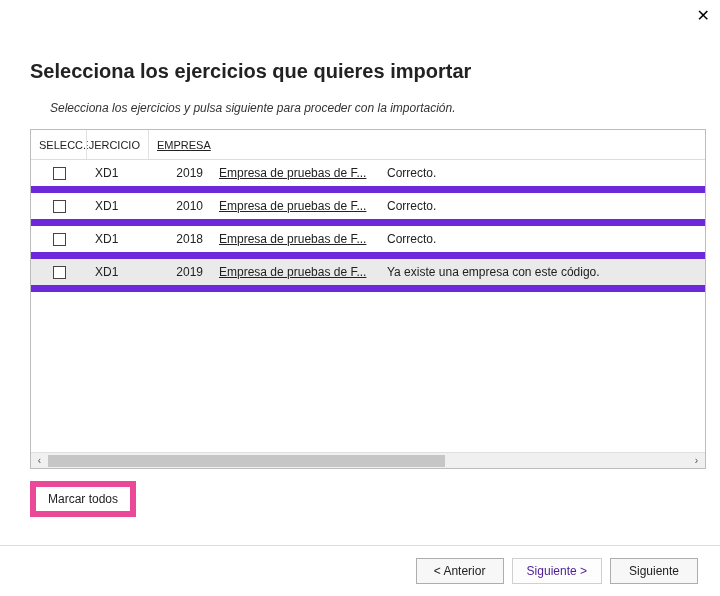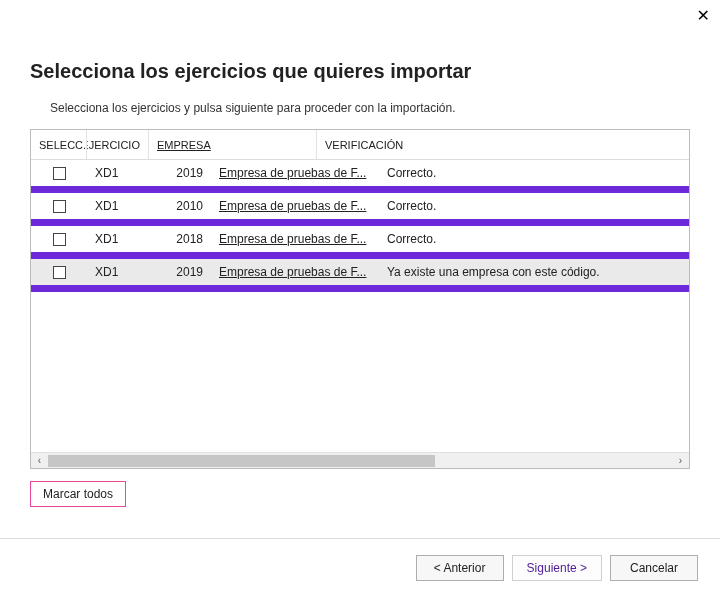--- a/index.html
+++ b/index.html
@@ -20,33 +20,34 @@
 }
 .close-x {
   font-size: 16px;
   cursor: pointer;
   color: #000;
 }
 .content {
   position: absolute;
   top: 60px;
   left: 30px;
-  right: 30px;
+  right: 14px;
 }
 .title {
   font-size: 20px;
   font-weight: 600;
   color: #222;
   margin-bottom: 18px;
 }
 .subtitle {
   font-size: 12px;
   color: #333;
   margin-bottom: 14px;
   margin-left: 20px;
+  font-style: italic;
 }
 .table-wrap {
   border: 1px solid #bcbcbc;
   height: 340px;
   margin-left: 0;
   position: relative;
   background: #fff;
 }
 .thead {
   display: flex;
@@ -129,34 +130,34 @@
   height: 12px;
   width: 62%;
   background: #c6c6c6;
 }
 .below-btns {
   margin-top: 12px;
   display: flex;
   gap: 8px;
 }
 .btn {
-  border: 1px solid #ec4899;
+  border: 6px solid #ec4899;
   background: #fff;
   padding: 5px 12px;
   font-size: 12px;
   cursor: pointer;
   min-width: 80px;
   text-align: center;
 }
 .footer {
   position: absolute;
   left: 0;
   right: 0;
   bottom: 0;
-  height: 58px;
+  height: 51px;
   border-top: 1px solid #ddd;
   display: flex;
   align-items: center;
   justify-content: flex-end;
   gap: 8px;
   padding-right: 22px;
   background: #fff;
 }
 .fbtn {
   border: 1px solid #adadad;
@@ -184,21 +185,20 @@
 
 <div class="content">
   <div class="title">Selecciona los ejercicios que quieres importar</div>
   <div class="subtitle">Selecciona los ejercicios y pulsa siguiente para proceder con la importación.</div>
 
   <div class="table-wrap">
     <div class="thead">
       <div class="th col-sel">SELECC...</div>
       <div class="th col-ejer">EJERCICIO</div>
       <div class="th col-emp">EMPRESA</div>
-      <div class="th col-ver">VERIFICACIÓN</div>
     </div>
     <div class="tbody">
       <div class="trow">
         <div class="td col-sel">
             <div class="chk"></div>
           </div>
         <div class="td col-cod">XD1</div>
         <div class="td col-ejer">2019</div>
         <div class="td col-emp">Empresa de pruebas de F...</div>
         <div class="td col-ver">Correcto.</div>
@@ -242,14 +242,14 @@
   </div>
 
   <div class="below-btns">
     <div class="btn">Marcar todos</div>
   </div>
 </div>
 
 <div class="footer">
   <div class="fbtn">&lt;  Anterior</div>
   <div class="fbtn disabled">Siguiente  &gt;</div>
-  <div class="fbtn">Cancelar</div>
+  <div class="fbtn">Siguiente</div>
 </div>
 
 </body></html>

